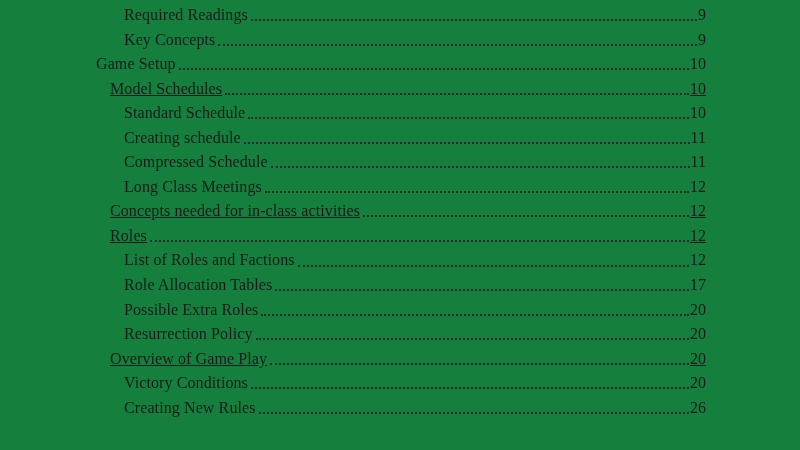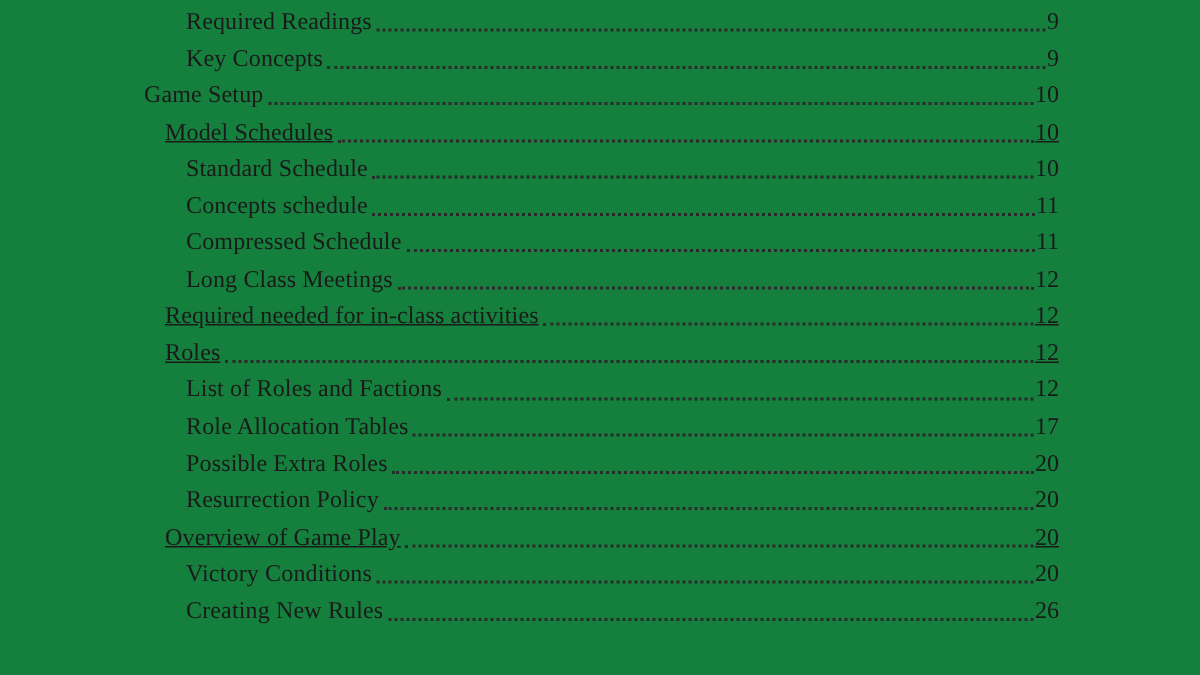--- a/index.html
+++ b/index.html
@@ -77,39 +77,39 @@
       <span class="toc-page">10</span>
     </div>
 
     <div class="toc-row lvl2">
       <span class="toc-label">Standard Schedule</span>
       <span class="toc-leader"></span>
       <span class="toc-page">10</span>
     </div>
 
     <div class="toc-row lvl2">
-      <span class="toc-label">Concepts schedule</span>
+      <span class="toc-label">Creating schedule</span>
       <span class="toc-leader"></span>
       <span class="toc-page">11</span>
     </div>
 
     <div class="toc-row lvl2">
       <span class="toc-label">Compressed Schedule</span>
       <span class="toc-leader"></span>
       <span class="toc-page">11</span>
     </div>
 
     <div class="toc-row lvl2">
       <span class="toc-label">Long Class Meetings</span>
       <span class="toc-leader"></span>
       <span class="toc-page">12</span>
     </div>
 
     <div class="toc-row lvl1">
-      <span class="toc-label">Required needed for in-class activities</span>
+      <span class="toc-label">Concepts needed for in-class activities</span>
       <span class="toc-leader"></span>
       <span class="toc-page">12</span>
     </div>
 
     <div class="toc-row lvl1">
       <span class="toc-label">Roles</span>
       <span class="toc-leader"></span>
       <span class="toc-page">12</span>
     </div>
 

